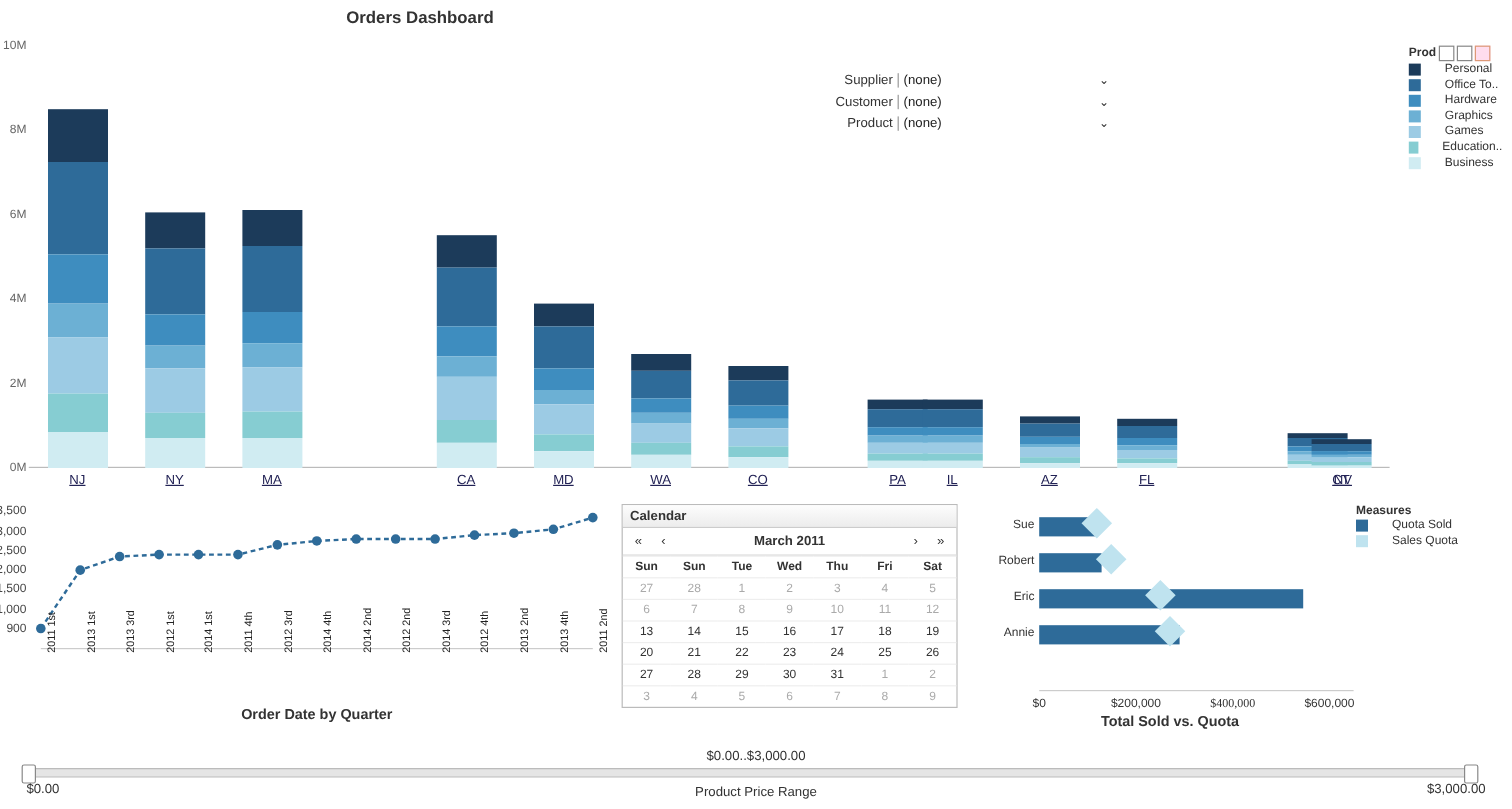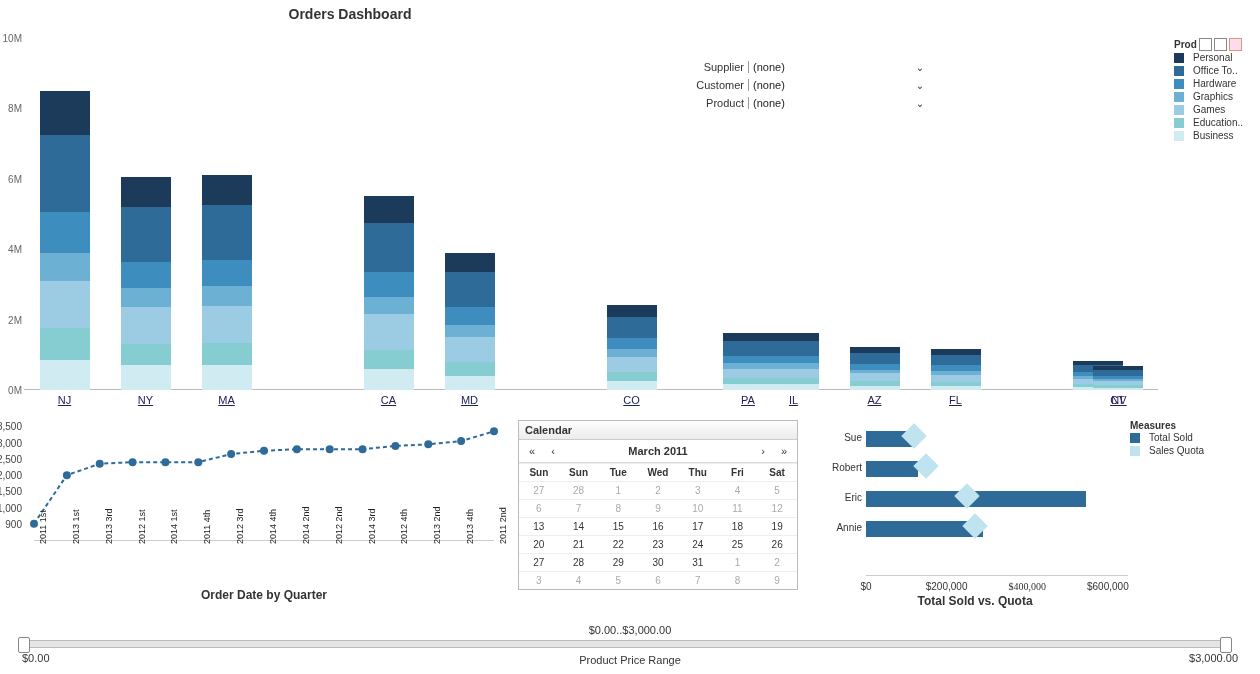--- a/index.html
+++ b/index.html
@@ -19,21 +19,21 @@
   
   .filters { position:absolute; left:682px; top:58px; width:260px; }
   .filter-row { display:flex; align-items:center; height:18px; font-size:11px; }
   .filter-row .lbl { width:62px; text-align:right; padding-right:4px; }
   .filter-row .val { border-left:1px solid #999; padding-left:4px; width:160px; color:#222; }
   .filter-row .chev { width:14px; text-align:center; color:#333; font-size:10px; }
 
   
   .prod-legend { position:absolute; right:8px; top:38px; width:78px; font-size:10px; }
   .prod-legend .hdr { font-weight:bold; display:flex; align-items:center; gap:2px; }
-  .legend-row { display:flex; align-items:center; height:13px; gap:9px; }
+  .legend-row { display:flex; align-items:center; height:13px; gap:20px; }
   .sw { width:10px; height:10px; display:inline-block; }
   .mini-icon { width:11px; height:11px; border:1px solid #888; display:inline-block; }
 
   
   .line-area { position:absolute; left:24px; top:420px; width:480px; height:170px; }
   .line-yaxis { position:absolute; left:-24px; top:0; width:22px; height:120px; }
   .line-tick { position:absolute; right:0; font-size:10px; color:#444; transform:translateY(-50%); }
   .line-plot { position:absolute; left:10px; top:0; width:460px; height:120px; border-bottom:1px solid #ccc; }
   .line-xlab { position:absolute; top:124px; font-size:9px; color:#222; transform:rotate(-90deg); transform-origin:left top; white-space:nowrap; }
   .line-caption { position:absolute; left:0; top:168px; width:480px; text-align:center; font-size:12px; font-weight:bold; }
@@ -129,20 +129,30 @@
         </div>
         <div class="bar-col" style="left: 420.5px;">
           <div class="bar-seg" style="height: 19.36px; background: rgb(28, 59, 90);"></div>
           <div class="bar-seg" style="height: 35.2px; background: rgb(46, 107, 153);"></div>
           <div class="bar-seg" style="height: 17.6px; background: rgb(62, 141, 191);"></div>
           <div class="bar-seg" style="height: 12.32px; background: rgb(108, 176, 212);"></div>
           <div class="bar-seg" style="height: 24.64px; background: rgb(156, 203, 228);"></div>
           <div class="bar-seg" style="height: 14.08px; background: rgb(134, 205, 210);"></div>
           <div class="bar-seg" style="height: 14.08px; background: rgb(208, 236, 242);"></div>
           <div class="bar-label">MD</div>
+        </div>
+        <div class="bar-col" style="left: 501.5px;">
+          <div class="bar-seg" style="height: 14.08px; background: rgb(28, 59, 90);"></div>
+          <div class="bar-seg" style="height: 22.88px; background: rgb(46, 107, 153);"></div>
+          <div class="bar-seg" style="height: 12.32px; background: rgb(62, 141, 191);"></div>
+          <div class="bar-seg" style="height: 8.8px; background: rgb(108, 176, 212);"></div>
+          <div class="bar-seg" style="height: 15.84px; background: rgb(156, 203, 228);"></div>
+          <div class="bar-seg" style="height: 10.56px; background: rgb(134, 205, 210);"></div>
+          <div class="bar-seg" style="height: 10.56px; background: rgb(208, 236, 242);"></div>
+          <div class="bar-label">WA</div>
         </div>
         <div class="bar-col" style="left: 582.5px;">
           <div class="bar-seg" style="height: 12.32px; background: rgb(28, 59, 90);"></div>
           <div class="bar-seg" style="height: 21.12px; background: rgb(46, 107, 153);"></div>
           <div class="bar-seg" style="height: 11.264px; background: rgb(62, 141, 191);"></div>
           <div class="bar-seg" style="height: 7.744px; background: rgb(108, 176, 212);"></div>
           <div class="bar-seg" style="height: 14.784px; background: rgb(156, 203, 228);"></div>
           <div class="bar-seg" style="height: 9.152px; background: rgb(134, 205, 210);"></div>
           <div class="bar-seg" style="height: 9.152px; background: rgb(208, 236, 242);"></div>
           <div class="bar-label">CO</div>
@@ -381,21 +391,21 @@
         <div class="mute">9</div>
       </div>
   </div>
 
   <div class="bullet-area">
     <div class="bullet-legend">
       <div style="font-weight:bold">Measures</div>
       <div id="measures-legend-items">
           <div class="legend-row">
             <span class="sw" style="background:#2e6b99"></span>
-            <span>Total Sold</span>
+            <span>Quota Sold</span>
           </div>
           <div class="legend-row">
             <span class="sw" style="background:#bfe3ef"></span>
             <span>Sales Quota</span>
           </div>
         </div>
     </div>
     <div id="bullet-rows">
         <div class="bullet-row" style="top: 0px;">
           <div class="bullet-name">Sue</div>

